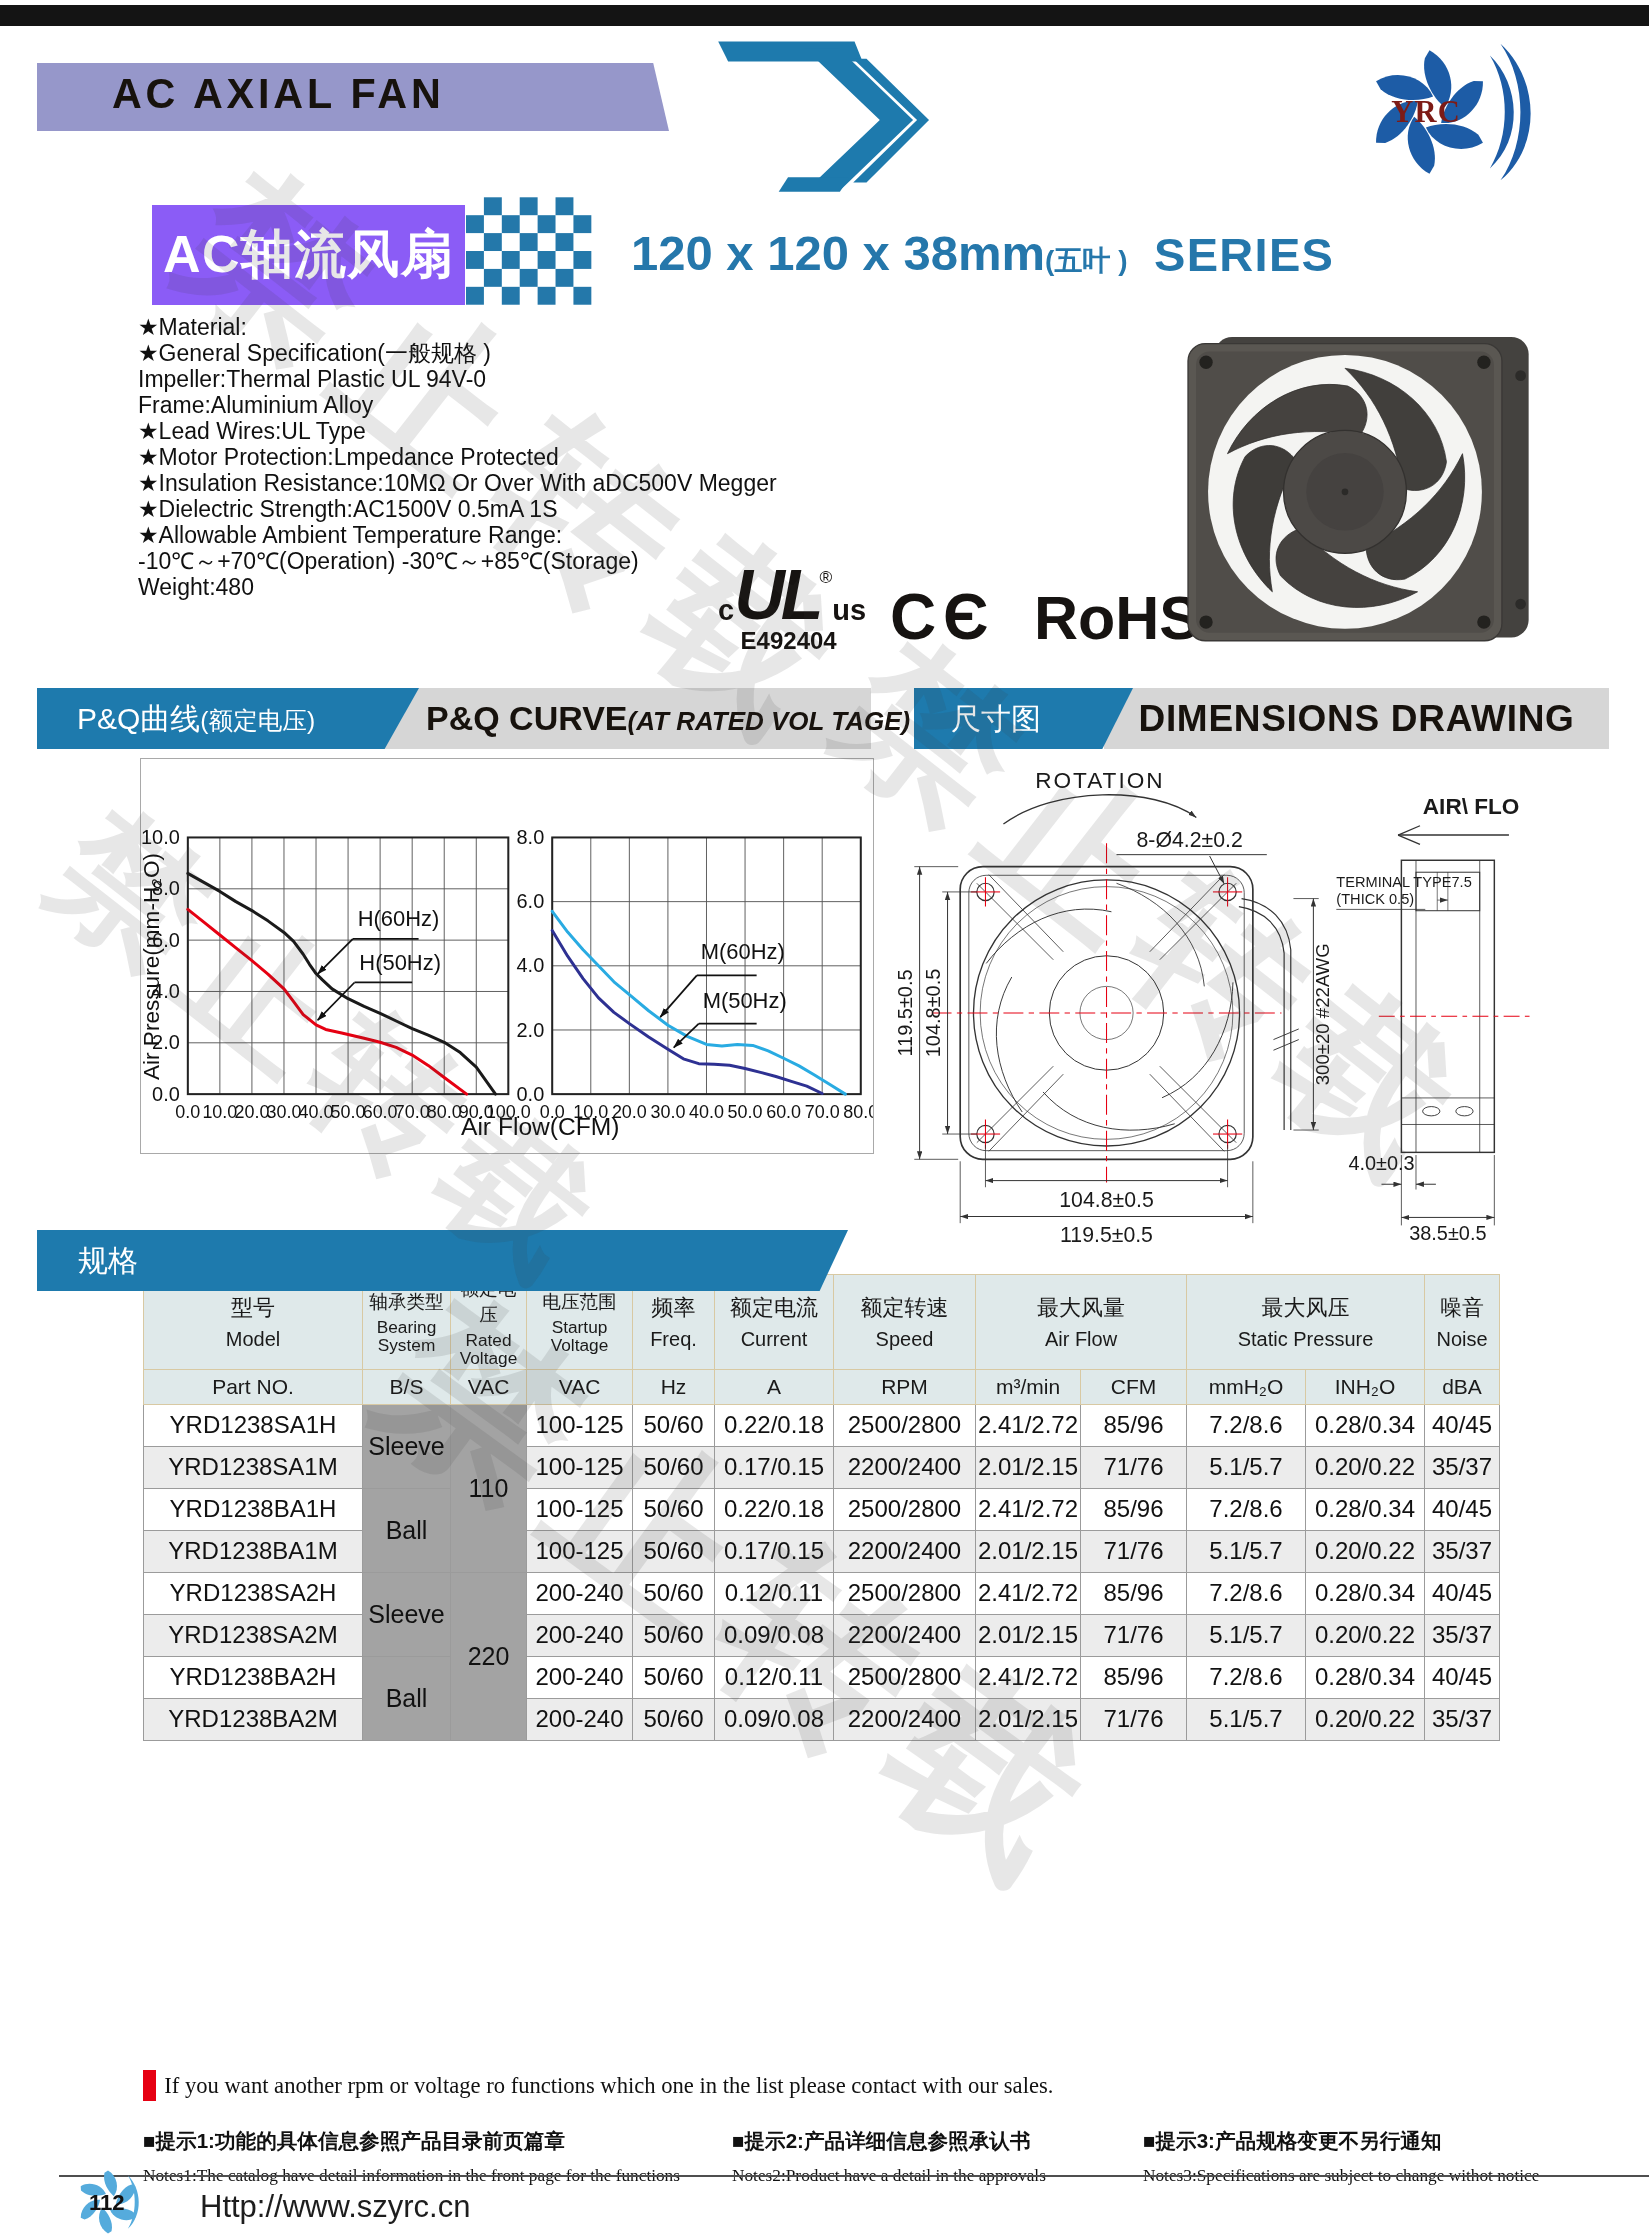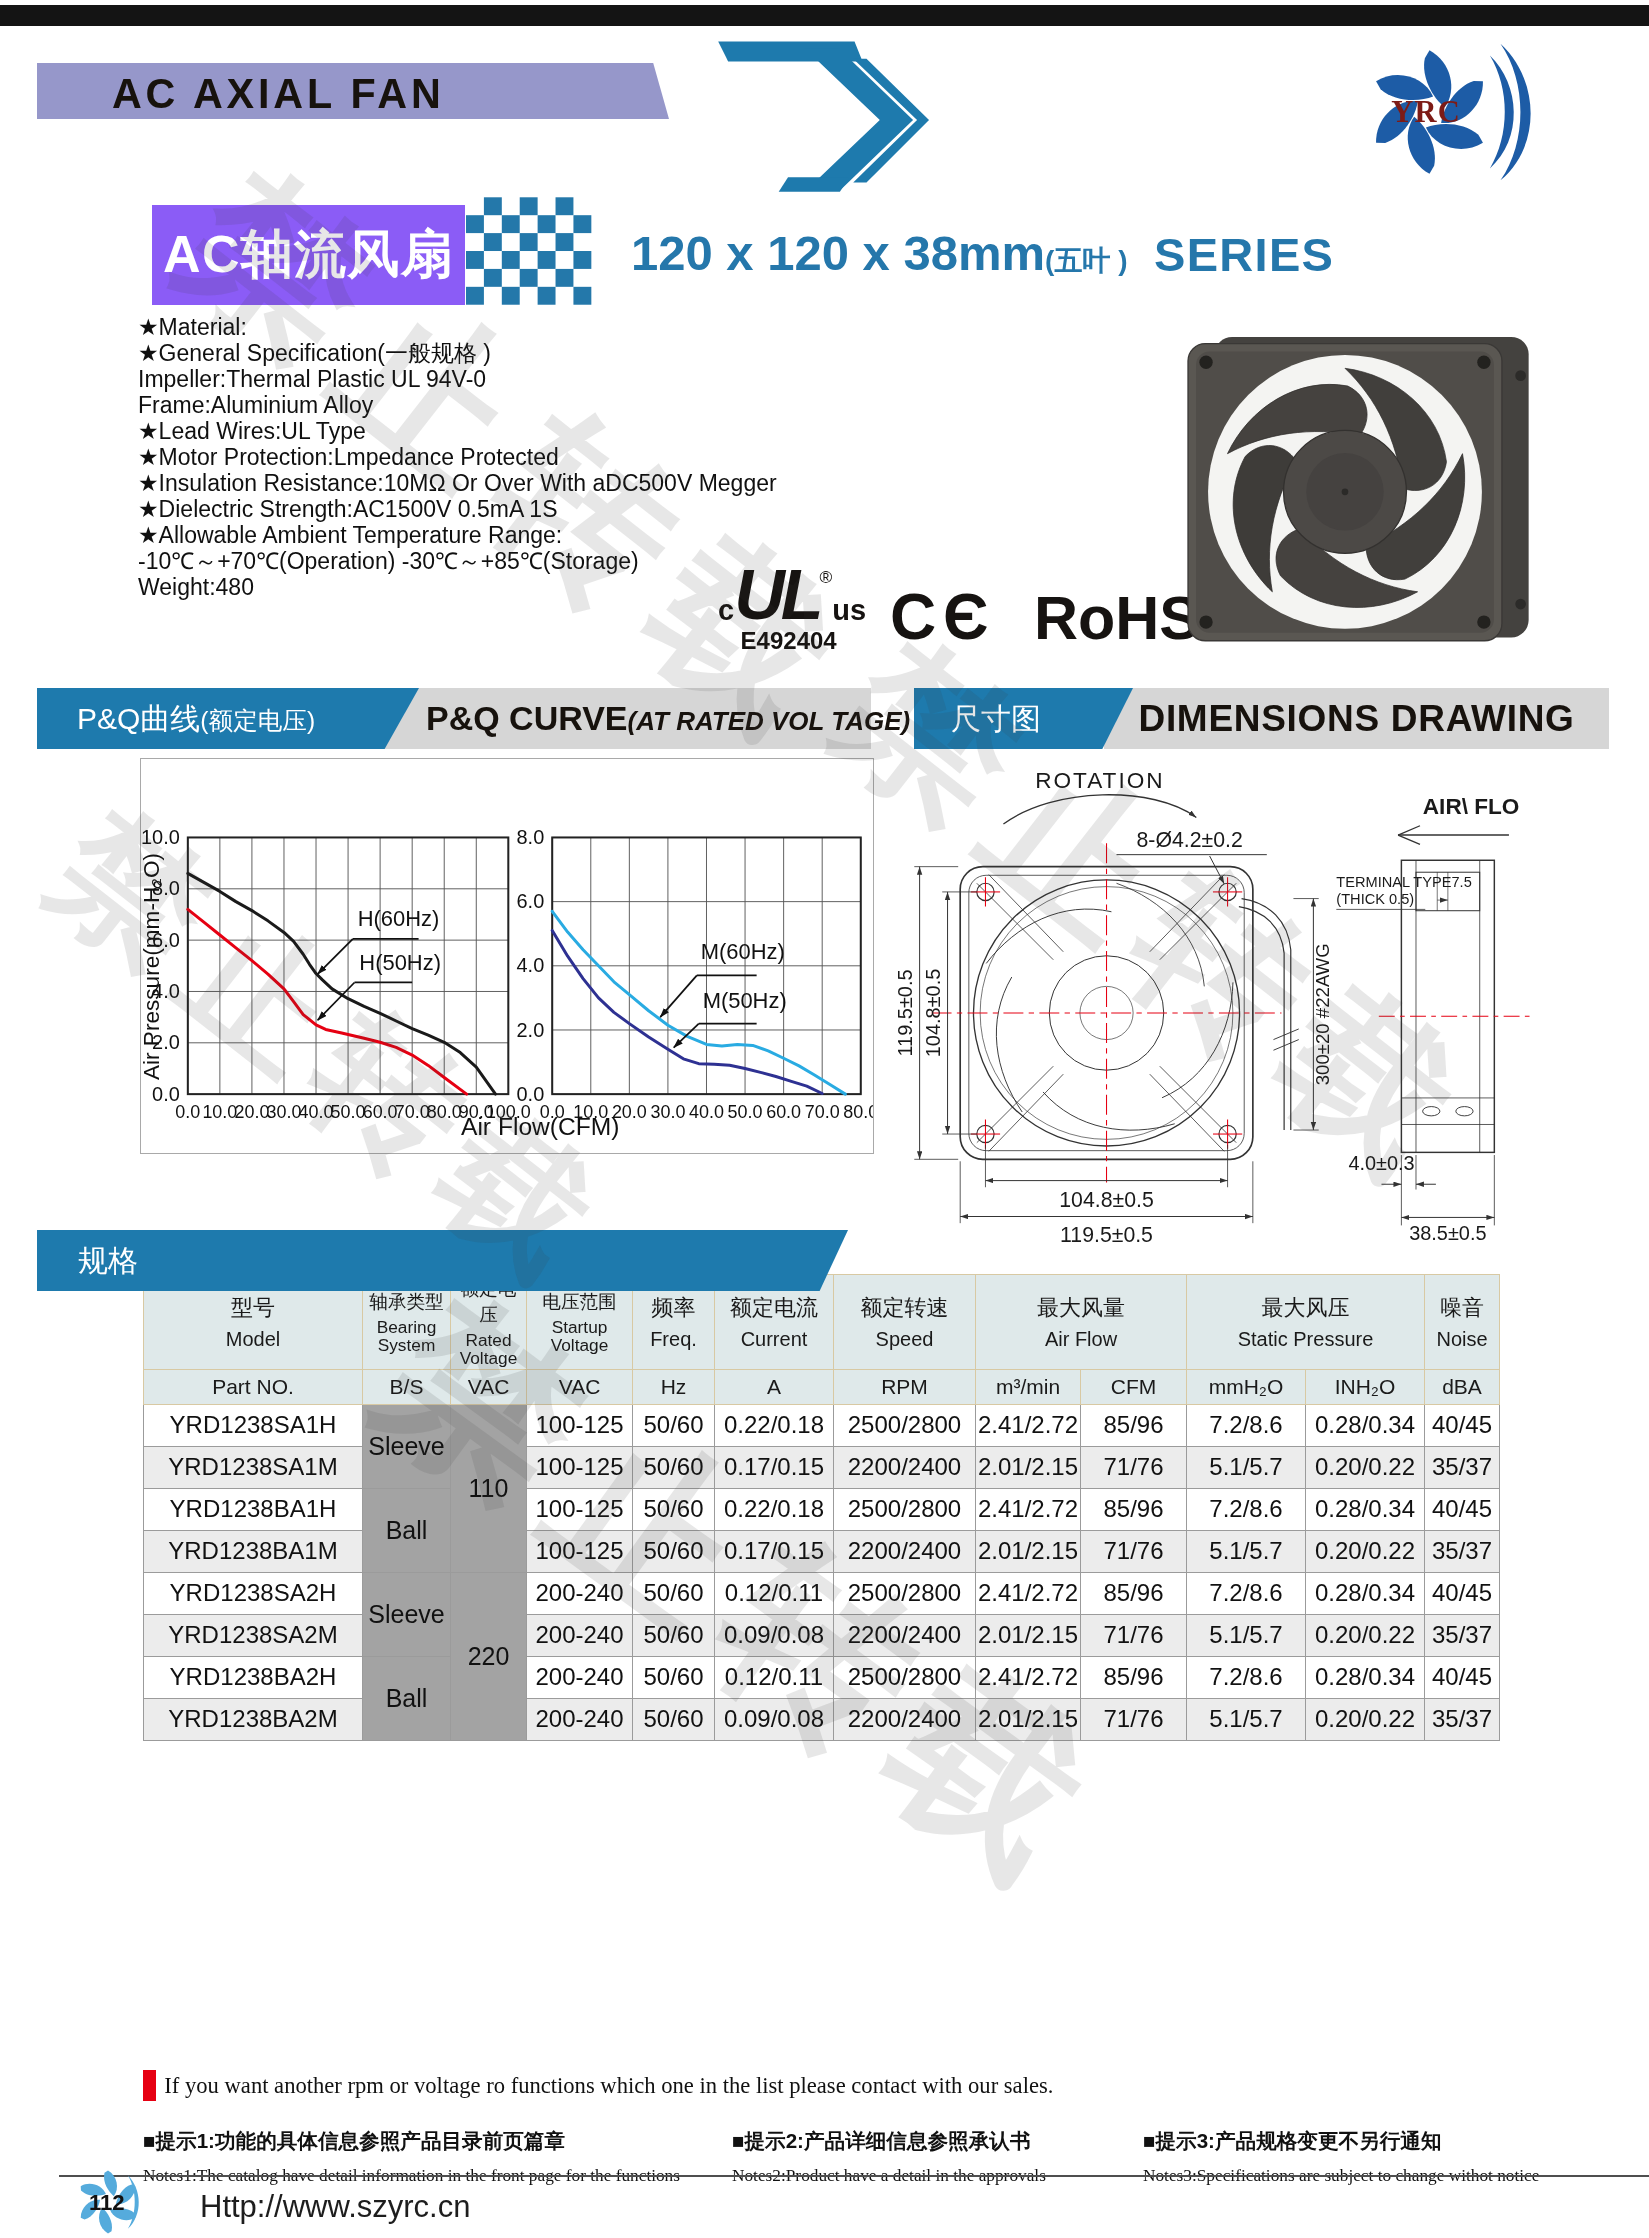--- a/index.html
+++ b/index.html
@@ -2,21 +2,21 @@
 <html style="font-size:10.6px"><head>
 <meta charset="utf-8">
 <style>
   html,body{margin:0;padding:0;background:#fff;}
   .page{position:relative;width:1649px;height:2239px;background:#fff;overflow:hidden;
         font-family:"Liberation Sans",sans-serif;color:#111;}
   .abs{position:absolute;}
 
   
   .top-bar{position:absolute;left:0;top:5.3px;width:1649px;height:21px;background:#141414;}
-  .banner{position:absolute;left:37px;top:63px;width:632px;height:56px;background:#9697ca;
+  .banner{position:absolute;left:37px;top:63px;width:632px;height:68px;background:#9697ca;
           clip-path:polygon(0 0,97.5% 0,100% 100%,0 100%);}
   .banner-title{display:block;padding-left:78px;line-height:60px;font-size:43px;font-weight:bold;
           letter-spacing:4px;color:#17120d;transform:scaleX(.96);transform-origin:left;}
   .title-box{position:absolute;left:152px;top:205px;width:313px;height:100px;background:#8b5cf6;
           display:flex;align-items:center;justify-content:center;}
   .title-box span{color:#fff;font-size:52px;font-weight:bold;letter-spacing:1.3px;}
   .size-line{position:absolute;left:631px;top:225px;white-space:nowrap;}
   .size-main{font-size:49px;font-weight:bold;color:#2577ab;}
   .size-note{font-size:28px;font-weight:bold;color:#2577ab;}
   .series{position:absolute;left:1154px;top:227px;font-size:47px;font-weight:bold;color:#2577ab;letter-spacing:1.3px;}

